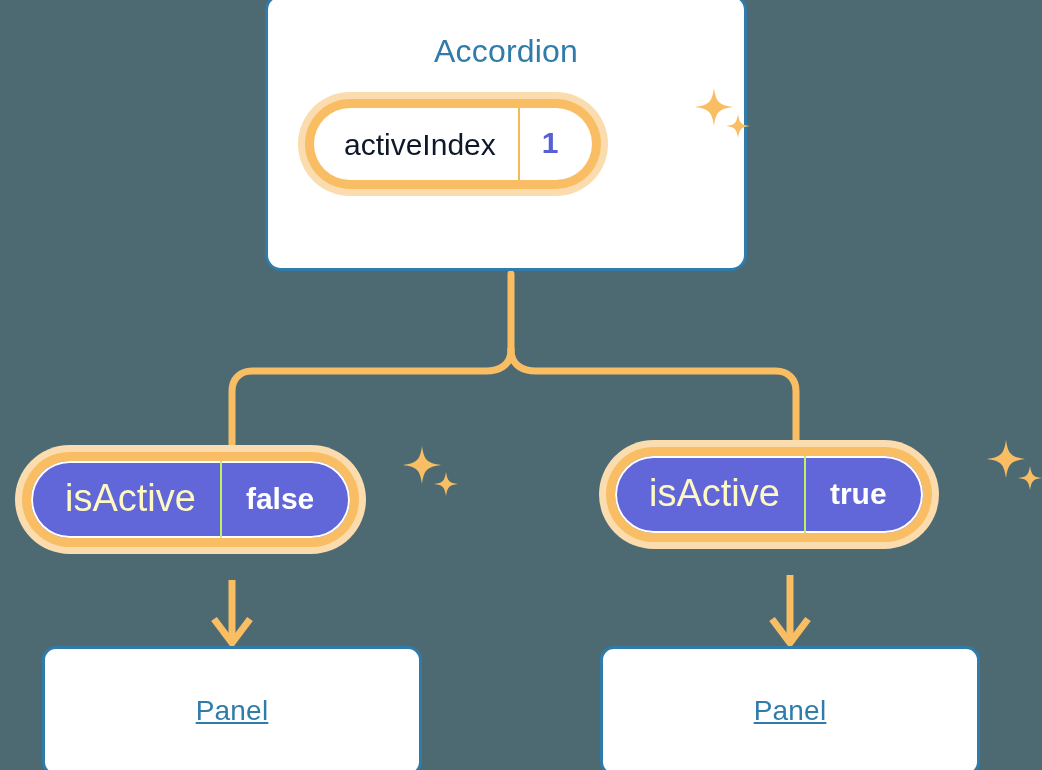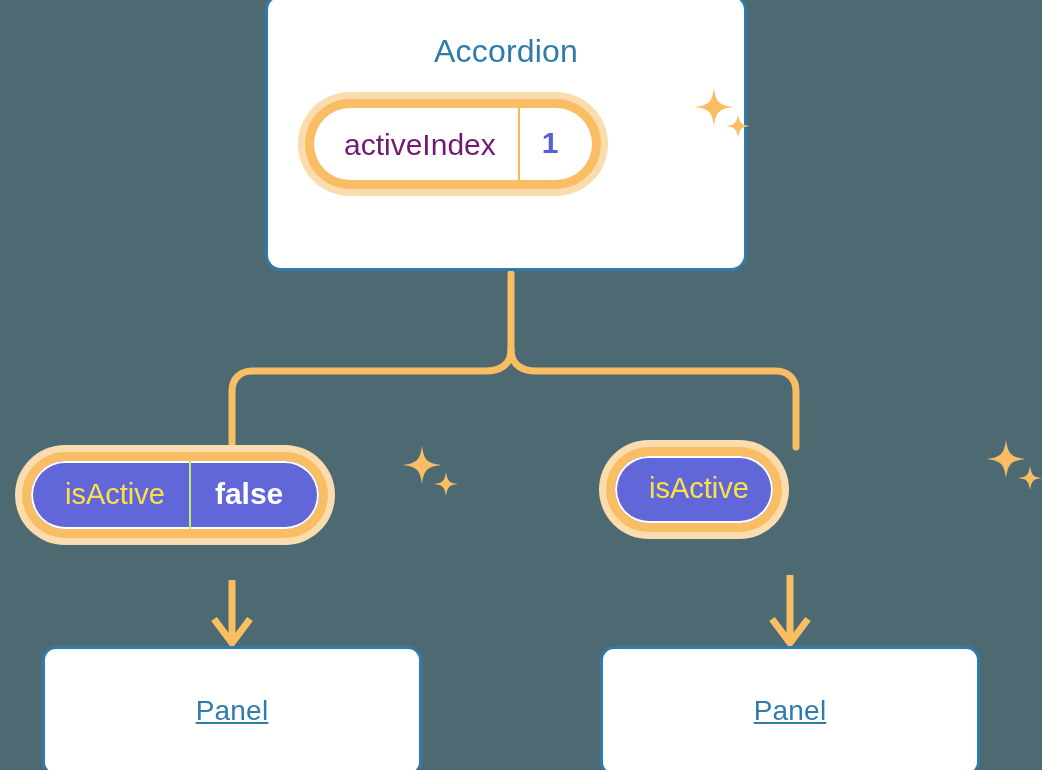--- a/index.html
+++ b/index.html
@@ -102,40 +102,40 @@
     display: flex;
     align-items: center;
     justify-content: center;
     white-space: nowrap;
     box-sizing: border-box;
   }
 
   
   .pill-light .pill-inner { background: #ffffff; }
   .pill-light .pill-key {
-    color: #701a75;
+    color: #0f172a;
     font-size: 30px;
     padding: 20px 22px 18px 30px;
   }
   .pill-light .pill-val {
     color: #575fd6;
     font-size: 30px;
     font-weight: bold;
     padding: 16px 34px 18px 22px;
     border-left: 2px solid #f6b955;
   }
 
   
   .pill-solid .pill-inner {
     background: #6167d8;
     box-shadow: inset 0 0 0 2px #ffffff;
   }
   .pill-solid .pill-key {
-    color: #fde047;
-    font-size: 29px;
+    color: #fef9c3;
+    font-size: 38px;
     padding: 16px 24px 18px 34px;
   }
   .pill-solid .pill-val {
     color: #ffffff;
     font-size: 30px;
     font-weight: bold;
     padding: 16px 36px 18px 24px;
     border-left: 2px solid #bef264;
   }
 
@@ -214,20 +214,21 @@
   </div>
 
   <div class="card panel-card" id="card-panel-left">
     <div class="card-title">Panel</div>
   </div>
 
   <div class="pill-wrap" id="pill-isactive-right">
     <div class="pill pill-solid">
       <div class="pill-inner">
         <div class="pill-key">isActive</div>
+        <div class="pill-val">true</div>
       </div>
     </div>
   </div>
 
   <div class="sparkle-group" id="sparkle-right-pill">
     <svg width="70" height="70" viewBox="0 0 70 70">
       <path d="M26,6 C28,20 31,23 45,25 C31,27 28,30 26,44 C24,30 21,27 7,25 C21,23 24,20 26,6 Z" fill="#f9be63"></path>
       <path d="M50,32 C51.4,41 53.2,43 62,44 C53.2,45 51.4,47 50,56 C48.6,47 46.8,45 38,44 C46.8,43 48.6,41 50,32 Z" fill="#f9be63"></path>
     </svg>
   </div>

